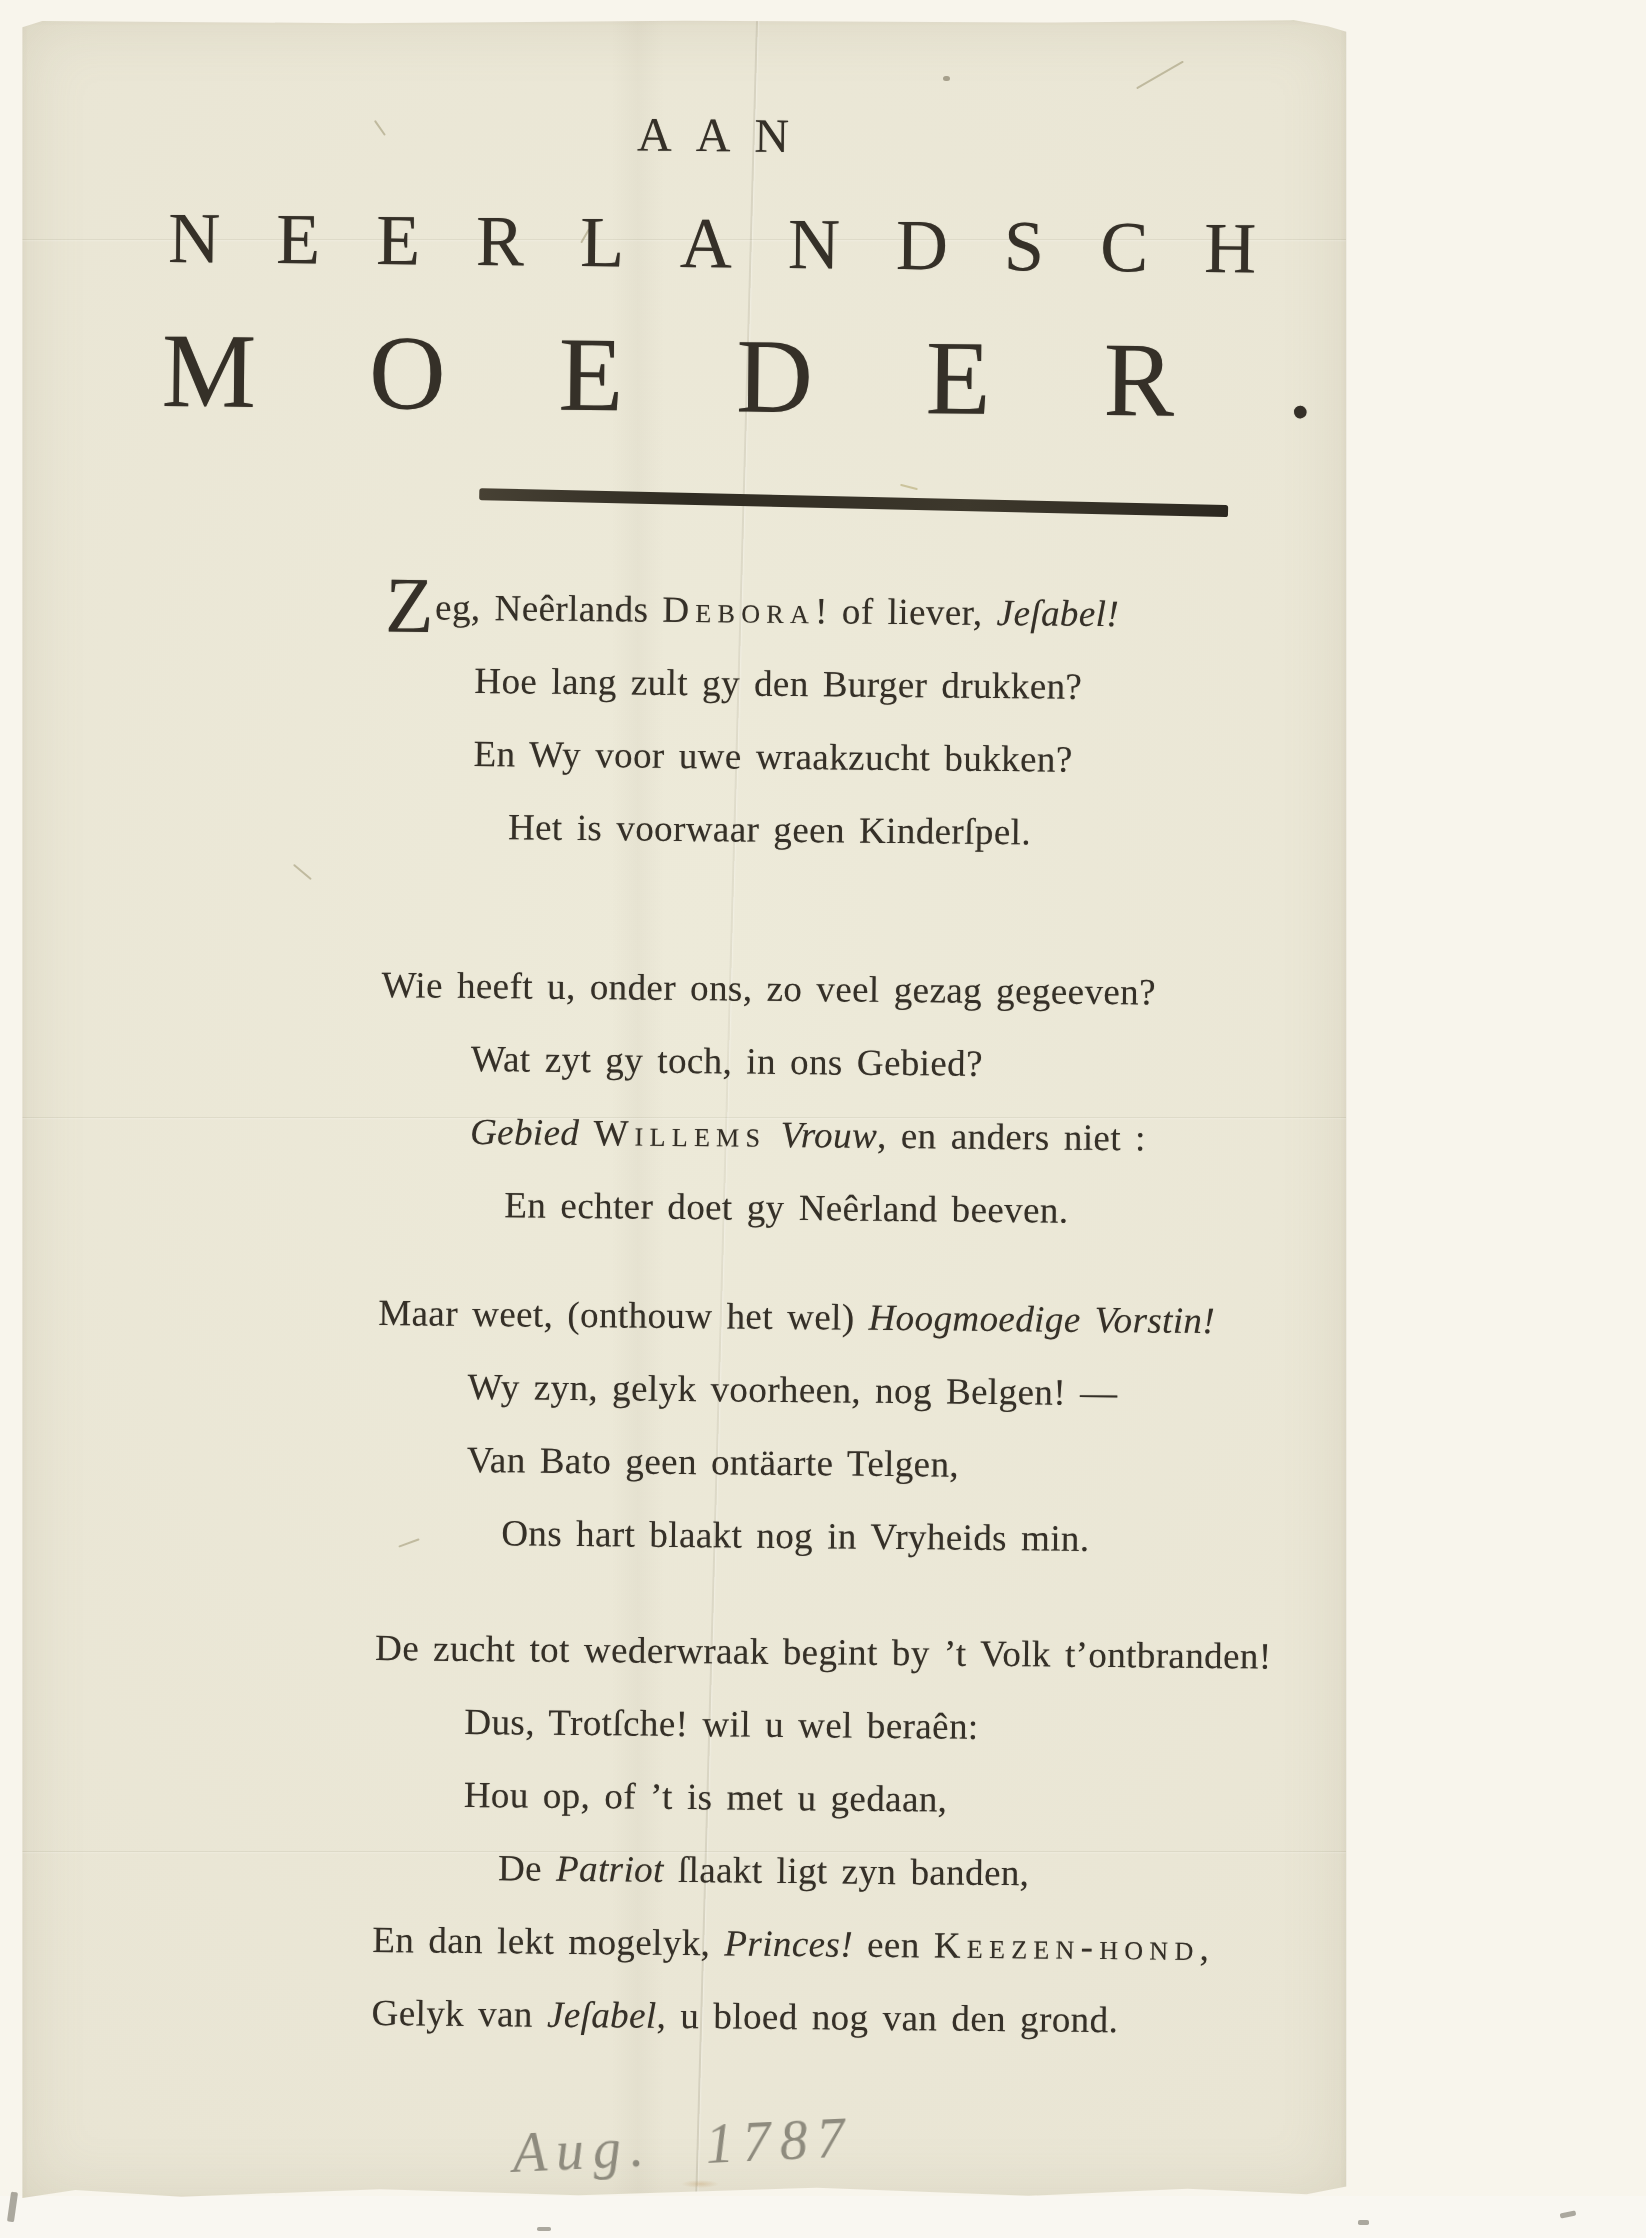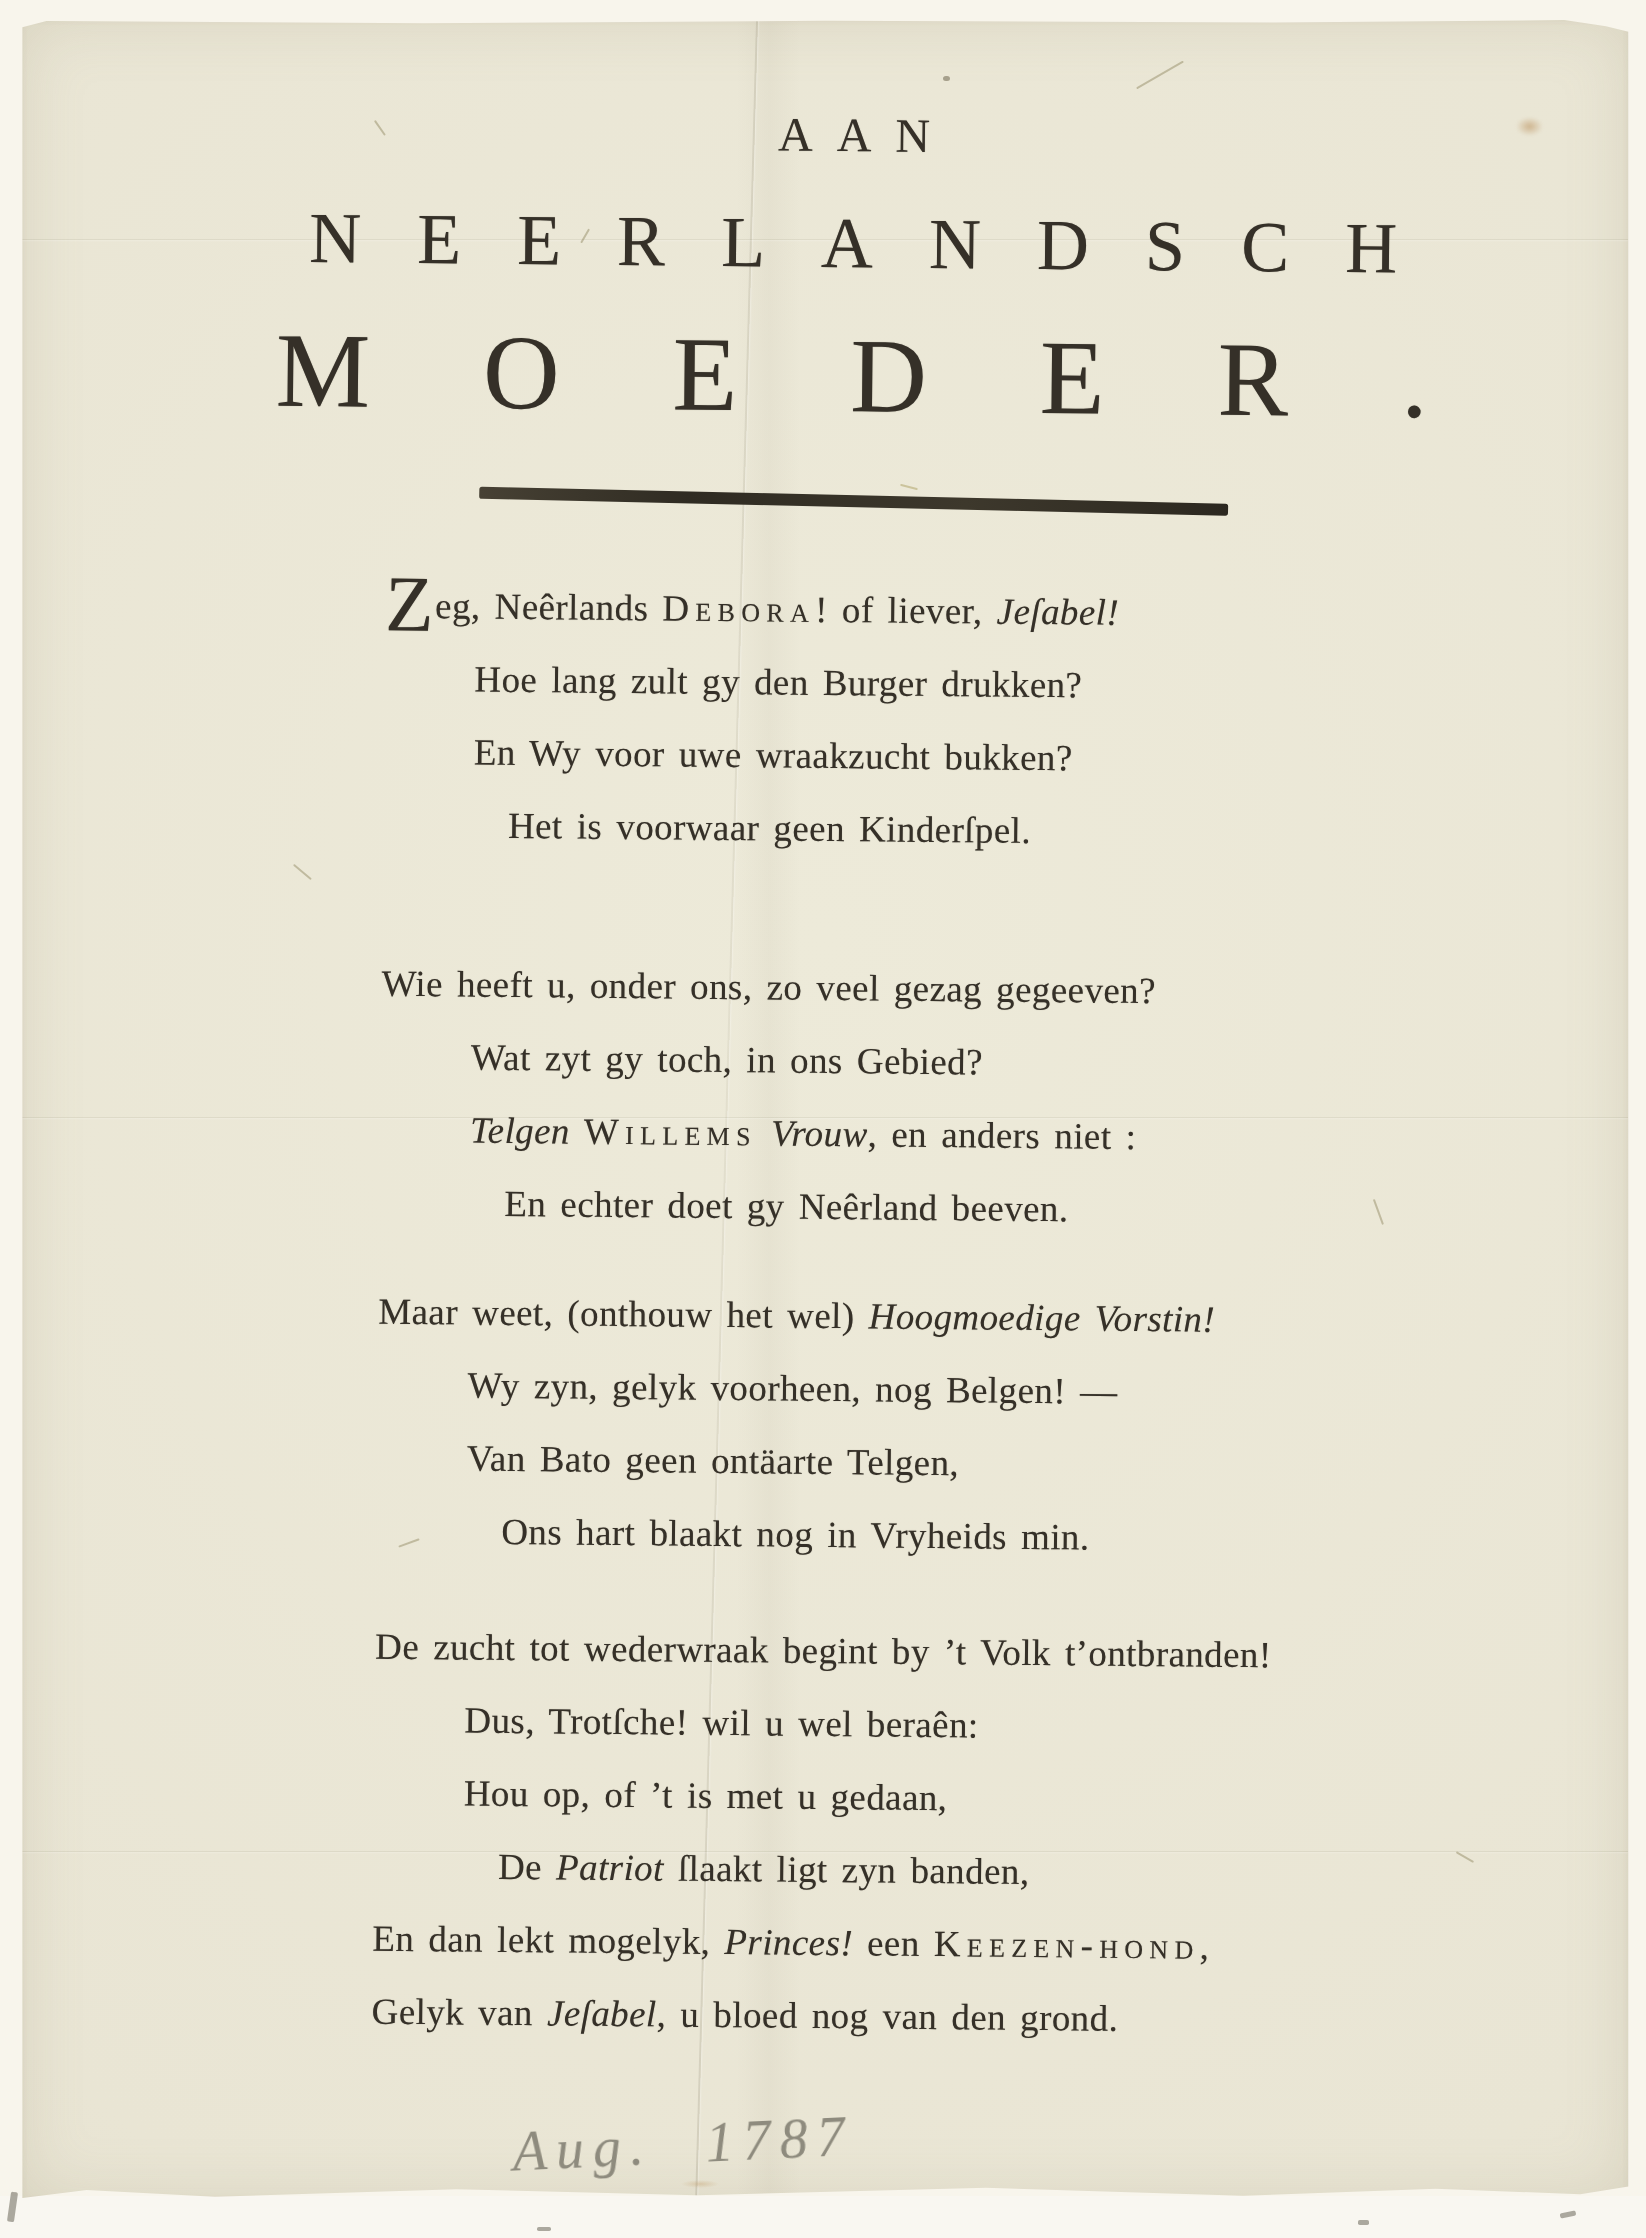--- a/index.html
+++ b/index.html
@@ -11,21 +11,21 @@
   
   .scan{position:absolute;inset:0;}
   .backdrop-bottom{
     position:absolute;left:0;right:0;top:2196px;bottom:0;
     background:#f9f7f1;
   }
   .edge-mark{position:absolute;background:rgba(75,70,58,.45);border-radius:1.8px;}
 
   
   .paper{
-    position:absolute;left:22.4px;top:19.7px;width:1606px;height:2180px;
+    position:absolute;left:22.4px;top:19.7px;width:1324px;height:2180px;
     background:
       radial-gradient(140% 120% at 50% 42%, #edead9 0%, #e9e5d4 55%, #e0dbc7 100%);
     box-shadow:
       inset 0 0 63px rgba(150,140,110,0.20),
       inset 0 0 7.2px rgba(150,140,110,0.12);
     clip-path:polygon(
       0% 0.35%, 1.5% 0.06%, 25% 0.16%, 50% 0.05%, 78% 0.13%, 96% 0.02%, 98.6% 0.30%, 100% 0.55%,
       100% 99.40%, 97% 99.75%, 88% 99.50%, 76% 99.82%, 60% 99.45%, 42% 99.80%, 27% 99.52%,
       12% 99.86%, 4% 99.56%, 0% 99.92%);
     filter:drop-shadow(0 2.7px 8px rgba(115,105,82,0.35));
@@ -146,21 +146,21 @@
       <div class="poem">
           <div class="stanza">
             <div class="line ind0"><span class="seg-dropcap">Z</span><span class="seg-regular">eg, Neêrlands </span><span class="seg-smallcaps">Debora</span><span class="seg-regular">! of liever, </span><span class="seg-italic">Jeſabel!</span></div>
             <div class="line ind1"><span class="seg-regular">Hoe lang zult gy den Burger drukken?</span></div>
             <div class="line ind1"><span class="seg-regular">En Wy voor uwe wraakzucht bukken?</span></div>
             <div class="line ind2"><span class="seg-regular">Het is voorwaar geen Kinderſpel.</span></div>
           </div>
           <div class="stanza">
             <div class="line ind0"><span class="seg-regular">Wie heeft u, onder ons, zo veel gezag gegeeven?</span></div>
             <div class="line ind1"><span class="seg-regular">Wat zyt gy toch, in ons Gebied?</span></div>
-            <div class="line ind1"><span class="seg-italic">Telgen </span><span class="seg-smallcaps">Willems</span><span class="seg-italic"> Vrouw</span><span class="seg-regular">, en anders niet :</span></div>
+            <div class="line ind1"><span class="seg-italic">Gebied </span><span class="seg-smallcaps">Willems</span><span class="seg-italic"> Vrouw</span><span class="seg-regular">, en anders niet :</span></div>
             <div class="line ind2"><span class="seg-regular">En echter doet gy Neêrland beeven.</span></div>
           </div>
           <div class="stanza">
             <div class="line ind0"><span class="seg-regular">Maar weet, (onthouw het wel) </span><span class="seg-italic">Hoogmoedige Vorstin!</span></div>
             <div class="line ind1"><span class="seg-regular">Wy zyn, gelyk voorheen, nog Belgen! —</span></div>
             <div class="line ind1"><span class="seg-regular">Van Bato geen ontäarte Telgen,</span></div>
             <div class="line ind2"><span class="seg-regular">Ons hart blaakt nog in Vryheids min.</span></div>
           </div>
           <div class="stanza">
             <div class="line ind0"><span class="seg-regular">De zucht tot wederwraak begint by ’t Volk t’ontbranden!</span></div>

